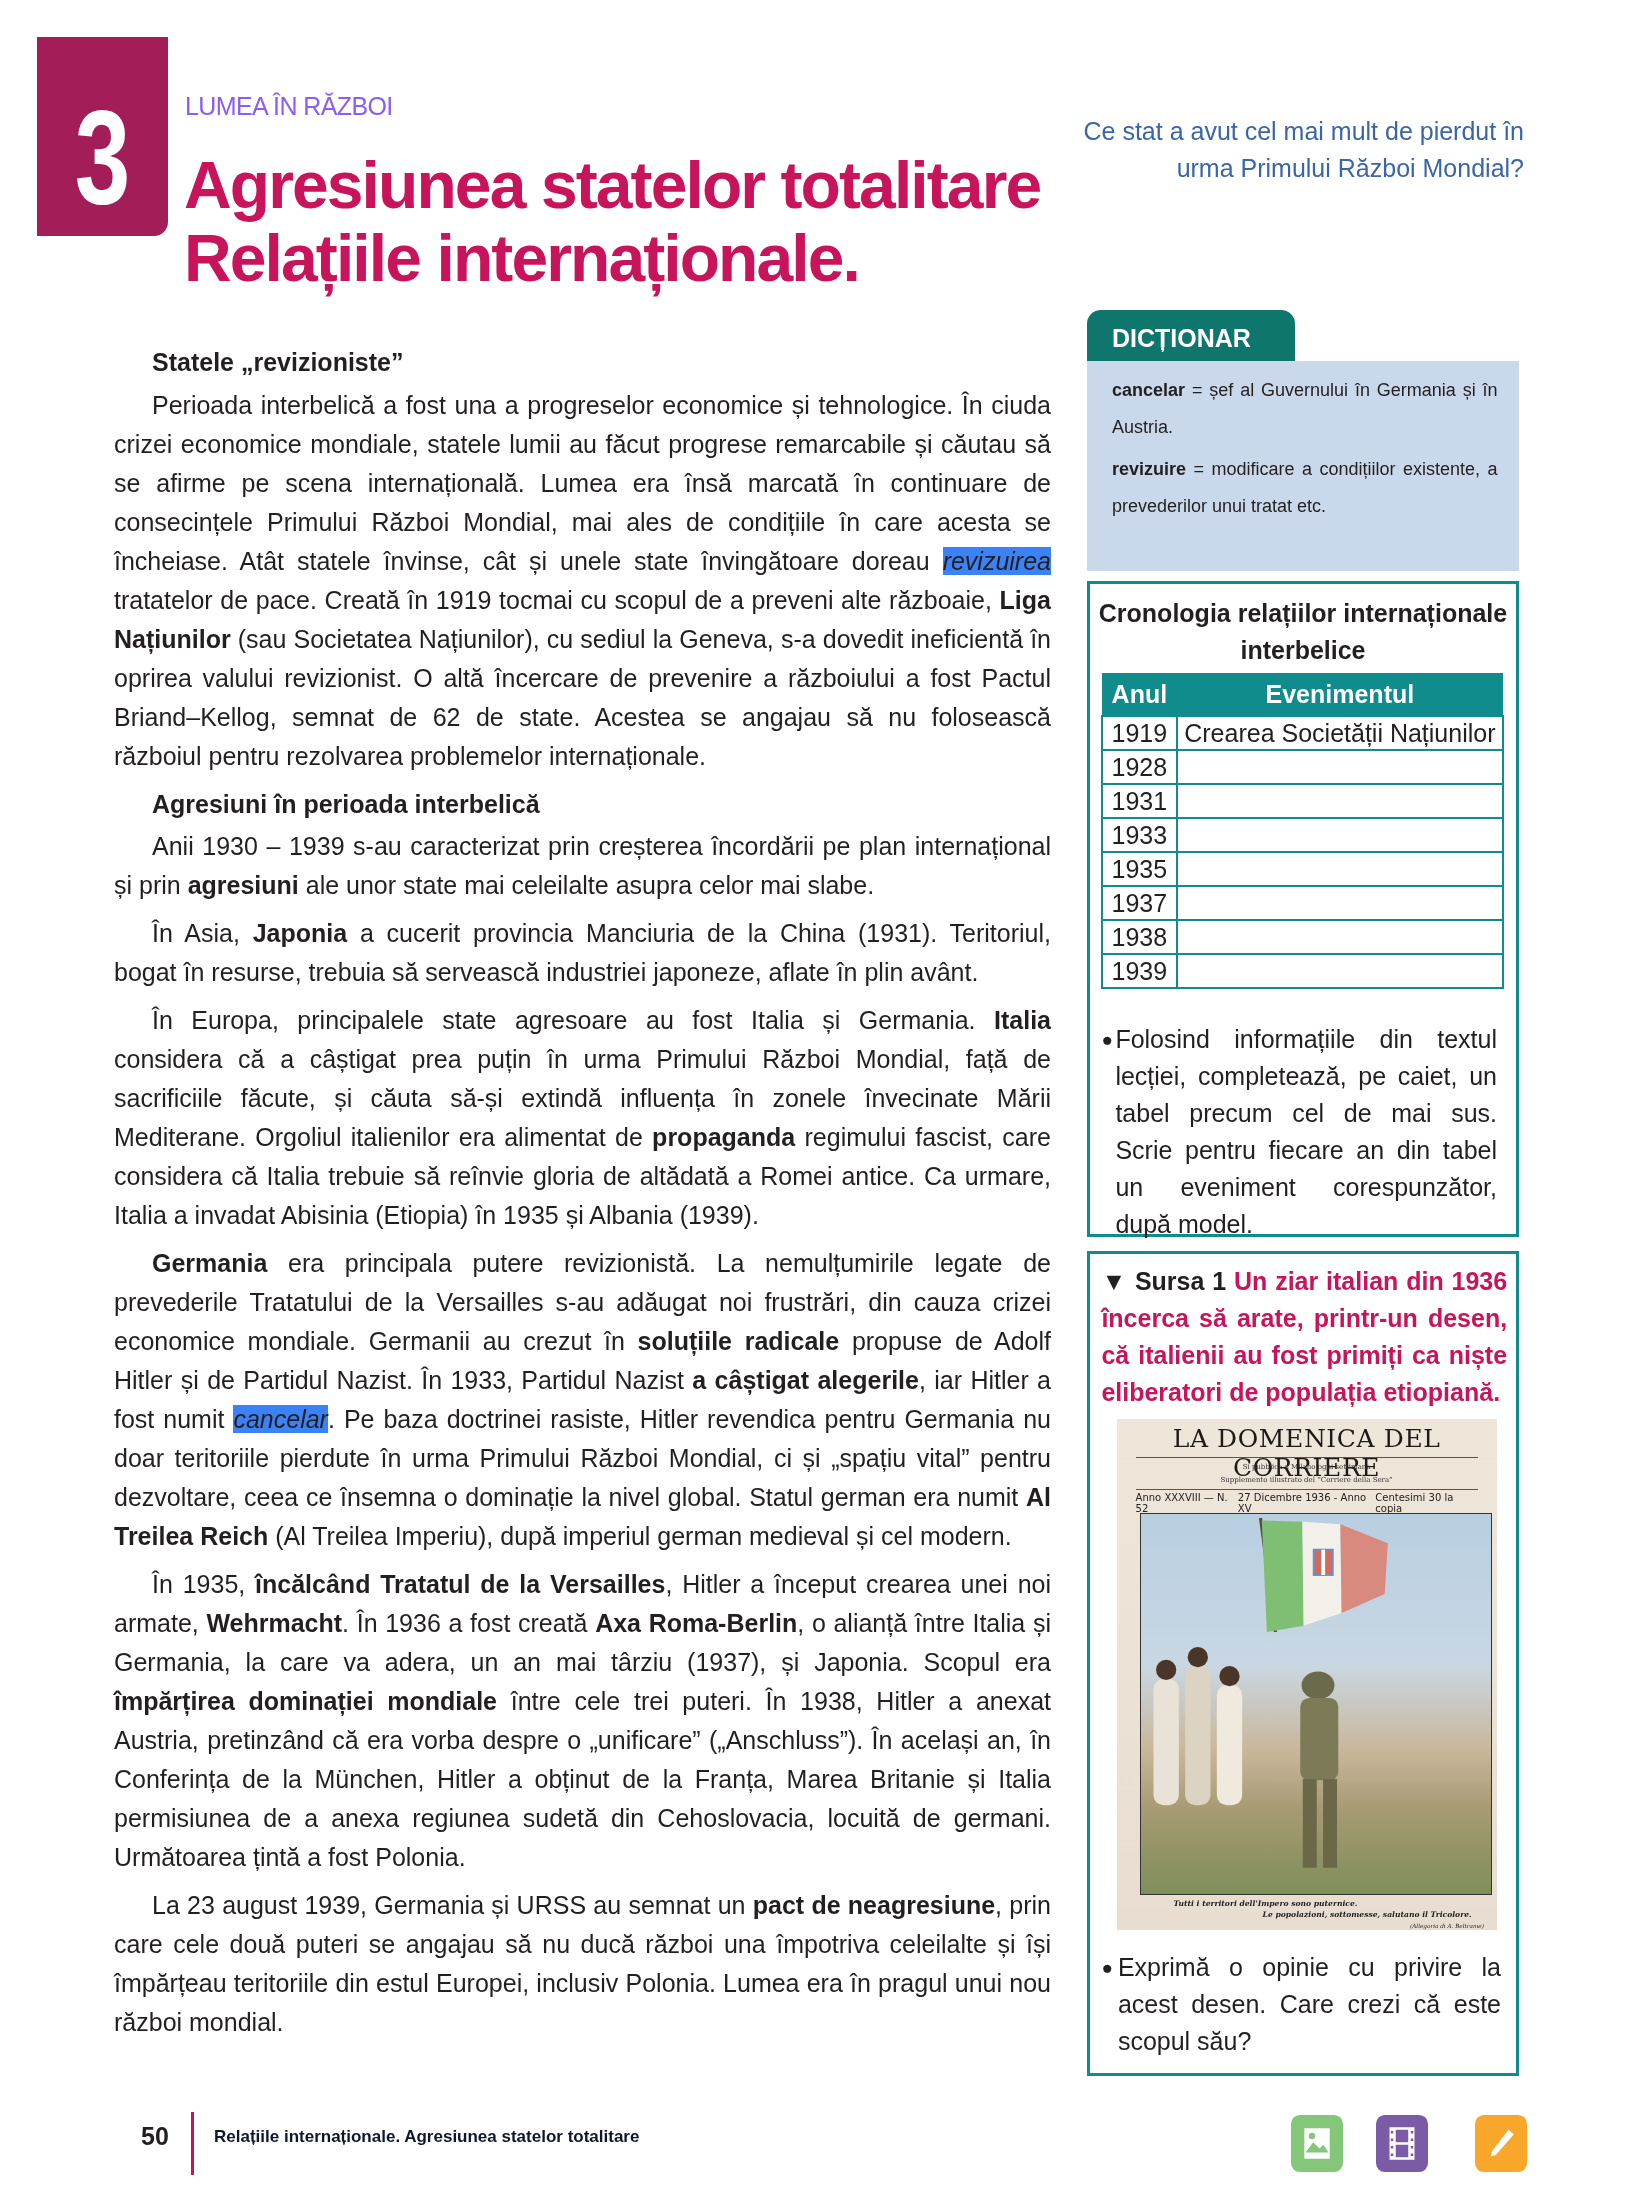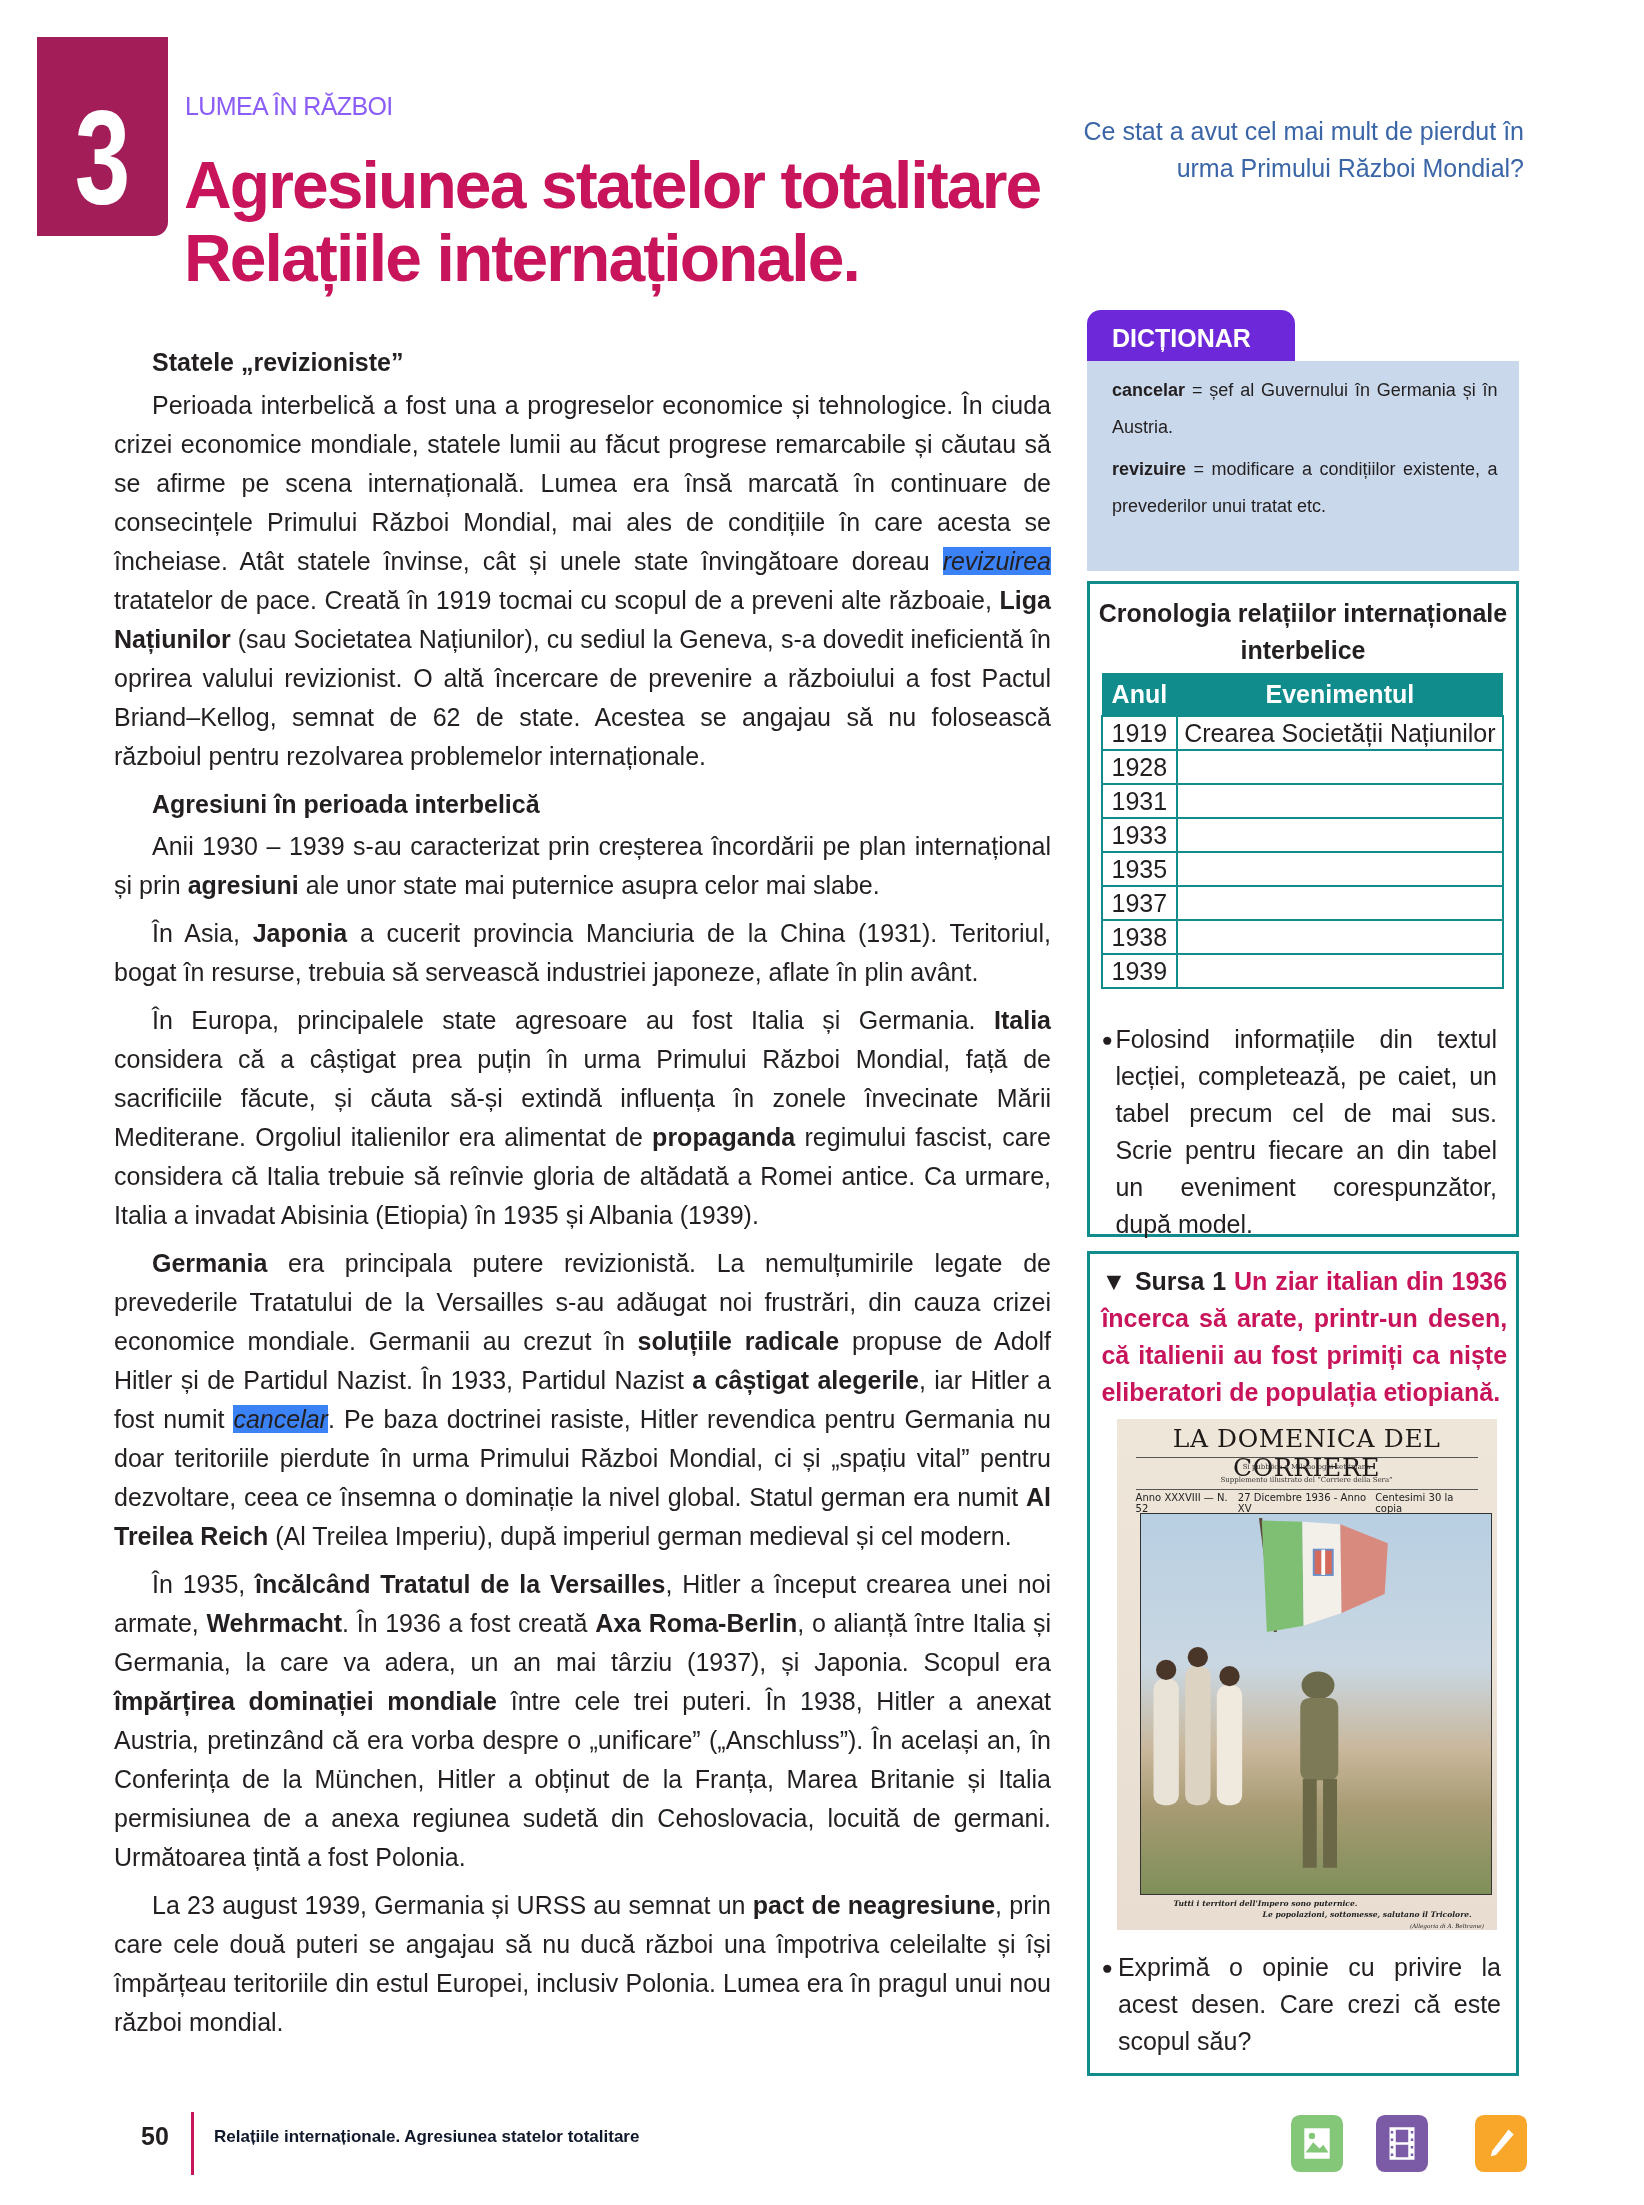--- a/index.html
+++ b/index.html
@@ -21,21 +21,21 @@
 
   
   .main-col { left:114px; top:323px; width:937px; font-size:25px; line-height:39px;
               text-align:justify;margin-top:20px; }
   .main-col h3 { margin:0 0 3.8px 38px; font-size:25px; font-weight:bold; line-height:39px; }
   .main-col p { margin:0 0 8.9px 0; text-indent:38px; }
   .main-col b { font-weight:bold; }
   .hl { background:#3b82f6;font-style:italic; }
 
   
-  .dict-tab { left:1087px; top:310px; width:208px; height:53px; background:#6d28d9;
+  .dict-tab { left:1087px; top:310px; width:208px; height:53px; background:#0f766e;
               border-radius:14px 14px 0 0; color:#fff; font-weight:bold; font-size:25px;
               line-height:57px; padding-left:25px; box-sizing:border-box; }
   .dict-box { left:1087px; top:361px; width:432px; height:210px; background:#c9d8ea;
               box-sizing:border-box; padding:11.4px 21.5px 0 25px; font-size:18px; line-height:37px;
               text-align:justify; }
   .dict-box p { margin:0 0 5px 0; }
 
   
   .chrono-box { left:1087px; top:581px; width:432px; height:656px; border:3.2px solid #108c8c;
                 box-sizing:border-box; }
@@ -92,21 +92,21 @@
 <div class="abs lesson-title">
   <div>Agresiunea statelor totalitare</div>
   <div>Relațiile internaționale.</div>
 </div>
 <div class="abs lead-question">Ce stat a avut cel mai mult de pierdut în urma Primului Război Mondial?</div>
 
 <div class="abs main-col">
   <h3>Statele „revizioniste”</h3>
   <p><span>Perioada interbelică a fost una a progreselor economice și tehnologice. În ciuda crizei economice mondiale, statele lumii au făcut progrese remarcabile și căutau să se afirme pe scena internațională. Lumea era însă marcată în continuare de consecințele Primului Război Mondial, mai ales de condițiile în care acesta se încheiase. Atât statele învinse, cât și unele state învingătoare doreau </span><span class="hl">revizuirea</span><span> tratatelor de pace. Creată în 1919 tocmai cu scopul de a preveni alte războaie, </span><b>Liga Națiunilor</b><span> (sau Societatea Națiunilor), cu sediul la Geneva, s-a dovedit ineficientă în oprirea valului revizionist. O altă încercare de prevenire a războiului a fost Pactul Briand–Kellog, semnat de 62 de state. Acestea se angajau să nu folosească războiul pentru rezolvarea problemelor internaționale.</span></p>
   <h3>Agresiuni în perioada interbelică</h3>
-  <p><span>Anii 1930 – 1939 s-au caracterizat prin creșterea încordării pe plan internațional și prin </span><b>agresiuni</b><span> ale unor state mai puternice asupra celor mai slabe.</span></p>
+  <p><span>Anii 1930 – 1939 s-au caracterizat prin creșterea încordării pe plan internațional și prin </span><b>agresiuni</b><span> ale unor state mai celeilalte asupra celor mai slabe.</span></p>
   <p><span>În Asia, </span><b>Japonia</b><span> a cucerit provincia Manciuria de la China (1931). Teritoriul, bogat în resurse, trebuia să servească industriei japoneze, aflate în plin avânt.</span></p>
   <p><span>În Europa, principalele state agresoare au fost Italia și Germania. </span><b>Italia</b><span> considera că a câștigat prea puțin în urma Primului Război Mondial, față de sacrificiile făcute, și căuta să-și extindă influența în zonele învecinate Mării Mediterane. Orgoliul italienilor era alimentat de </span><b>propaganda</b><span> regimului fascist, care considera că Italia trebuie să reînvie gloria de altădată a Romei antice. Ca urmare, Italia a invadat Abisinia (Etiopia) în 1935 și Albania (1939).</span></p>
   <p><b>Germania</b><span> era principala putere revizionistă. La nemulțumirile legate de prevederile Tratatului de la Versailles s-au adăugat noi frustrări, din cauza crizei economice mondiale. Germanii au crezut în </span><b>soluțiile radicale</b><span> propuse de Adolf Hitler și de Partidul Nazist. În 1933, Partidul Nazist </span><b>a câștigat alegerile</b><span>, iar Hitler a fost numit </span><span class="hl">cancelar</span><span>. Pe baza doctrinei rasiste, Hitler revendica pentru Germania nu doar teritoriile pierdute în urma Primului Război Mondial, ci și „spațiu vital” pentru dezvoltare, ceea ce însemna o dominație la nivel global. Statul german era numit </span><b>Al Treilea Reich</b><span> (Al Treilea Imperiu), după imperiul german medieval și cel modern.</span></p>
   <p><span>În 1935, </span><b>încălcând Tratatul de la Versailles</b><span>, Hitler a început crearea unei noi armate, </span><b>Wehrmacht</b><span>. În 1936 a fost creată </span><b>Axa Roma-Berlin</b><span>, o alianță între Italia și Germania, la care va adera, un an mai târziu (1937), și Japonia. Scopul era </span><b>împărțirea dominației mondiale</b><span> între cele trei puteri. În 1938, Hitler a anexat Austria, pretinzând că era vorba despre o „unificare” („Anschluss”). În același an, în Conferința de la München, Hitler a obținut de la Franța, Marea Britanie și Italia permisiunea de a anexa regiunea sudetă din Cehoslovacia, locuită de germani. Următoarea țintă a fost Polonia.</span></p>
   <p><span>La 23 august 1939, Germania și URSS au semnat un </span><b>pact de neagresiune</b><span>, prin care cele două puteri se angajau să nu ducă război una împotriva celeilalte și își împărțeau teritoriile din estul Europei, inclusiv Polonia. Lumea era în pragul unui nou război mondial.</span></p>
 </div>
 
 <div class="abs dict-tab">DICȚIONAR</div>
 <div class="abs dict-box">
   <p><b>cancelar</b><span> = șef al Guvernului în Germania și în Austria.</span></p>

